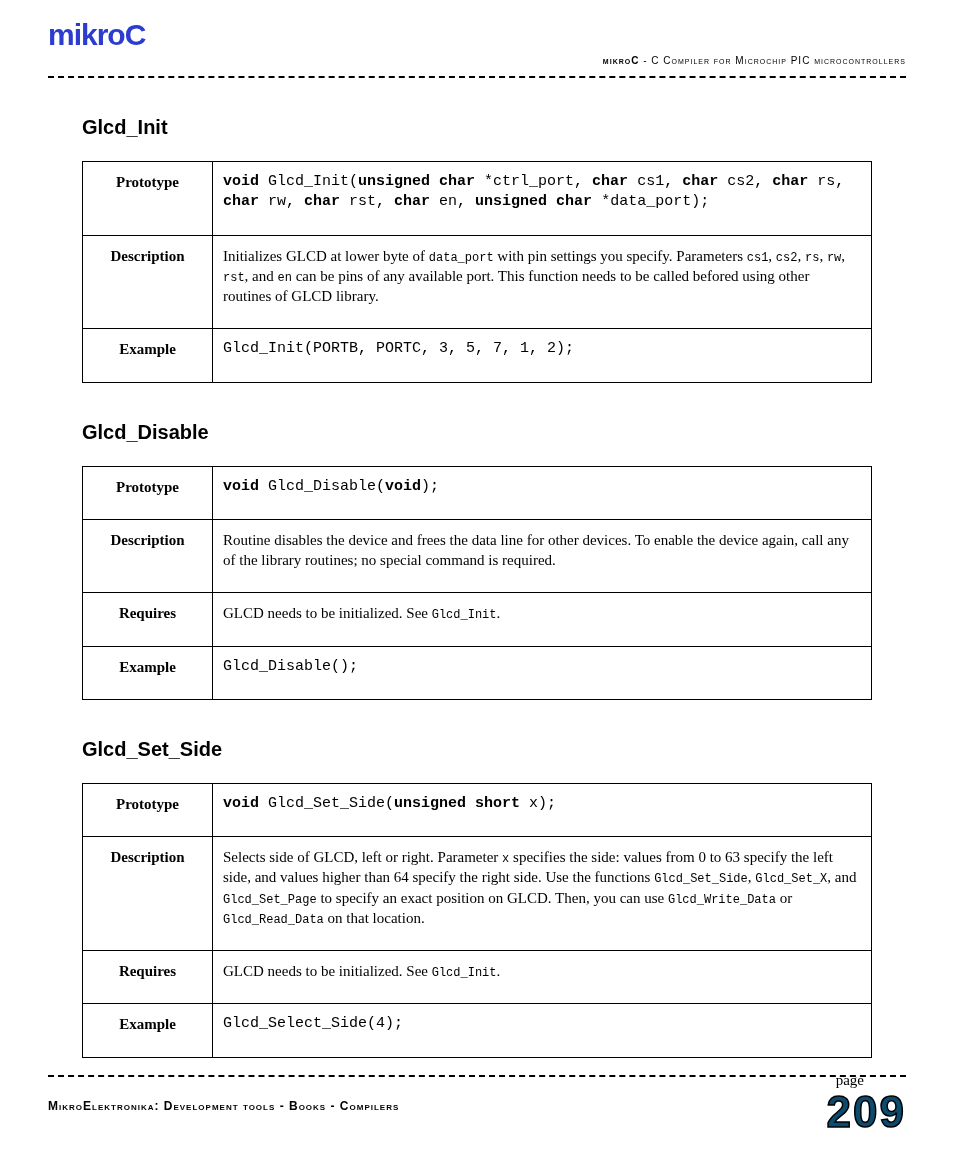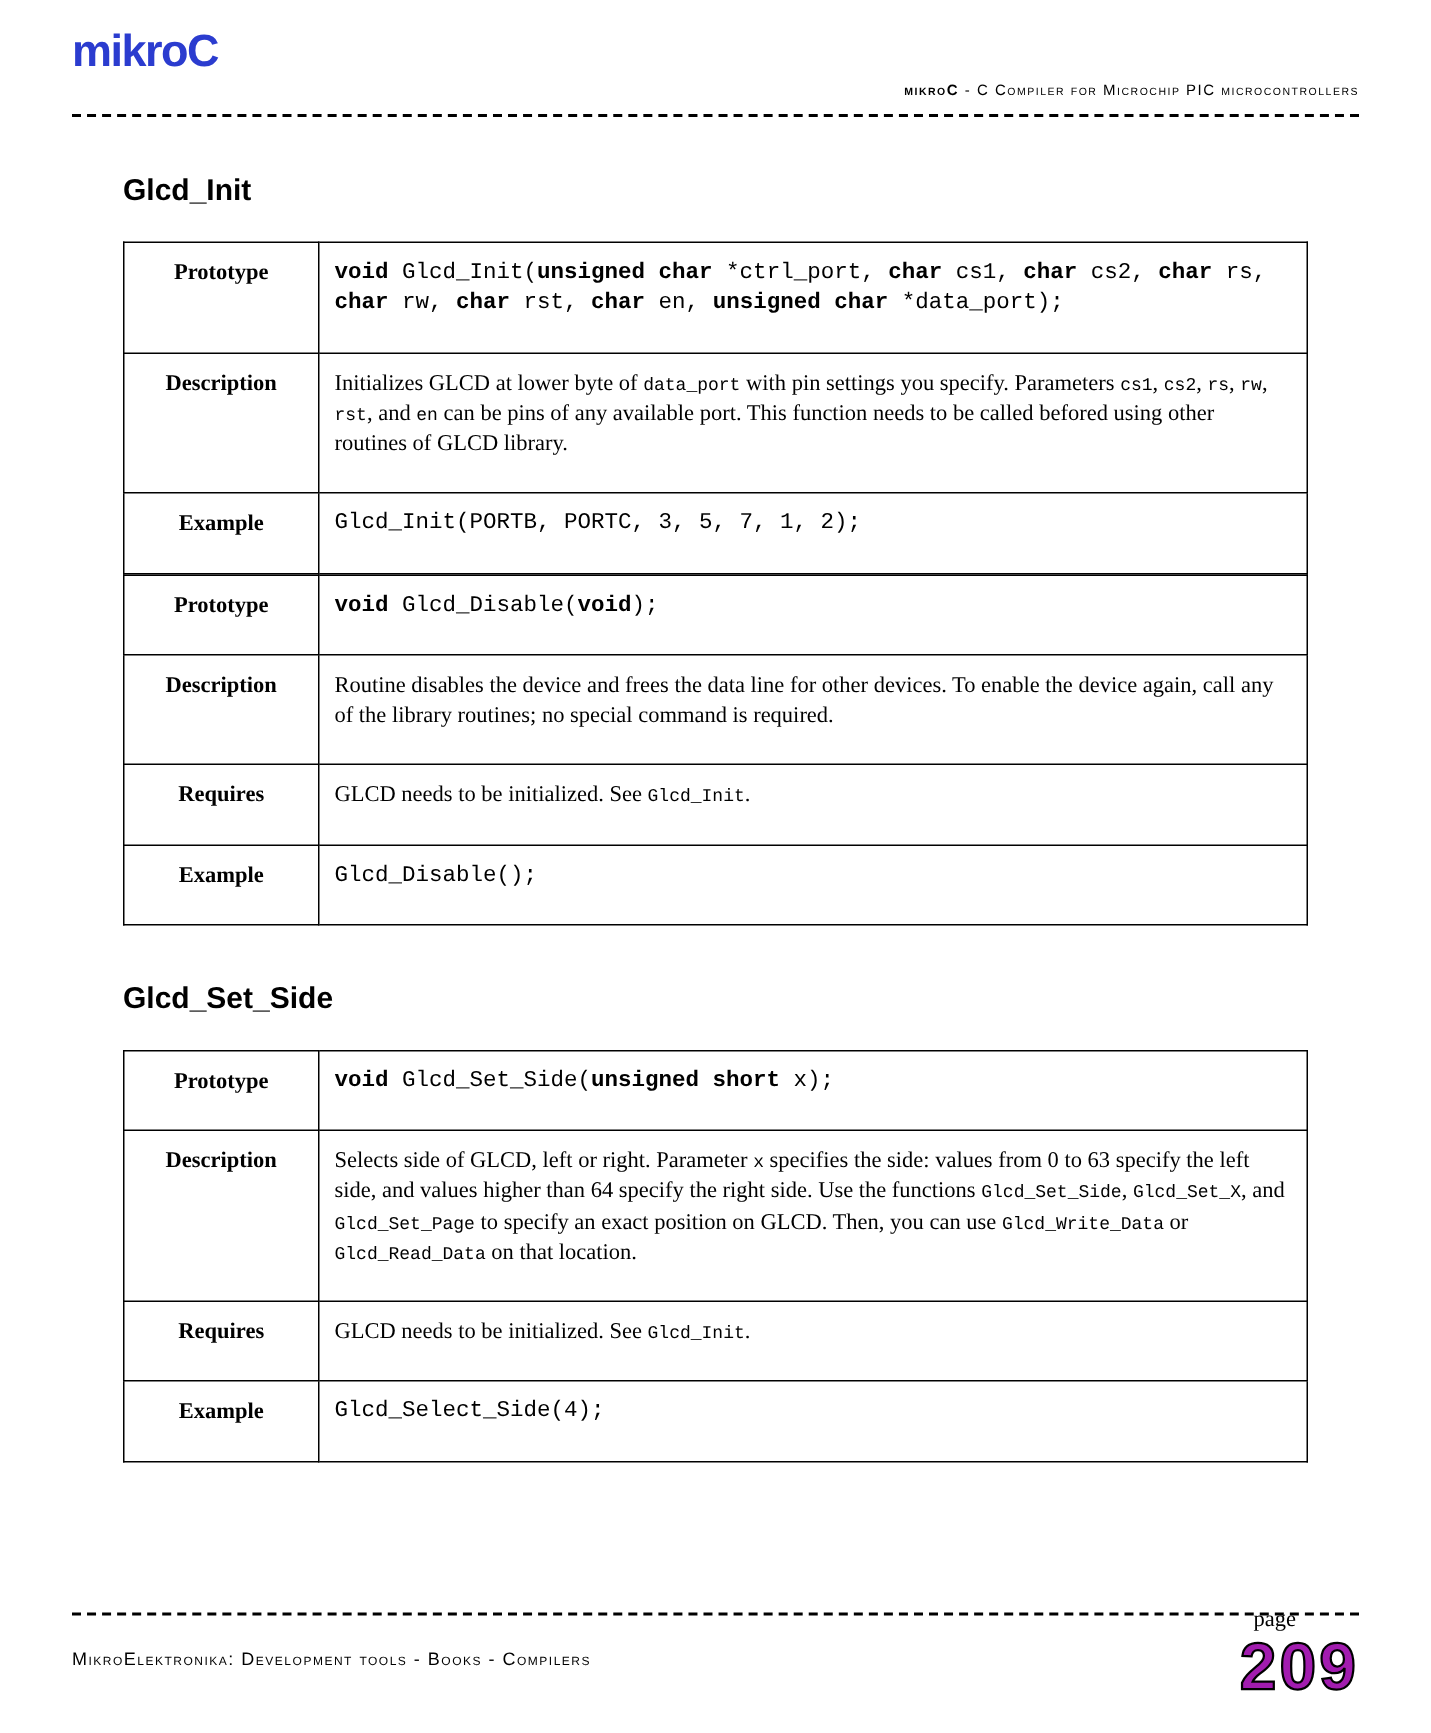--- a/index.html
+++ b/index.html
@@ -90,37 +90,38 @@
     border-top: 2px dashed #000;
   }
   .footer-left {
     position: absolute;
     left: 48px;
     bottom: 42px;
     font-family: Verdana, Arial, sans-serif;
     font-size: 12px;
     letter-spacing: 1px;
     font-variant: small-caps;
+    font-weight: bold;
   }
   .page-label {
     position: absolute;
     right: 90px;
     bottom: 66px;
     font-family: "Times New Roman", serif;
     font-size: 15px;
     margin-top: 40px;
   }
   .page-num {
     position: absolute;
     right: 48px;
     bottom: 18px;
     font-family: Arial, Helvetica, sans-serif;
     font-size: 44px;
     font-weight: bold;
-    color: #a21caf;
+    color: #0c4a6e;
     -webkit-text-stroke: 1.5px #000;
     letter-spacing: 2px;
   }
 </style>
 </head>
 <body>
 
 <div class="header">
   <div class="logo">mikroC</div>
   <div class="header-right">
@@ -146,20 +147,21 @@
         <span>Initializes GLCD at lower byte of </span><span class="mono">data_port</span><span> with pin settings you specify. Parameters </span><span class="mono">cs1</span><span>, </span><span class="mono">cs2</span><span>, </span><span class="mono">rs</span><span>, </span><span class="mono">rw</span><span>, </span><span class="mono">rst</span><span>, and </span><span class="mono">en</span><span> can be pins of any available port. This function needs to be called befored using other routines of GLCD library.</span>
       </td>
     </tr>
     <tr>
       <td class="label">Example</td>
       <td class="mono">Glcd_Init(PORTB, PORTC, 3, 5, 7, 1, 2);</td>
     </tr>
   </tbody>
     </table>
 
+  <div class="func-title">Glcd_Disable</div>
   <table class="func">
     <tbody>
         <tr>
       <td class="label">Prototype</td>
       <td class="mono">
         <span class="b">void</span><span> Glcd_Disable(</span><span class="b">void</span><span>);</span>
       </td>
     </tr>
     <tr>
       <td class="label">Description</td>

